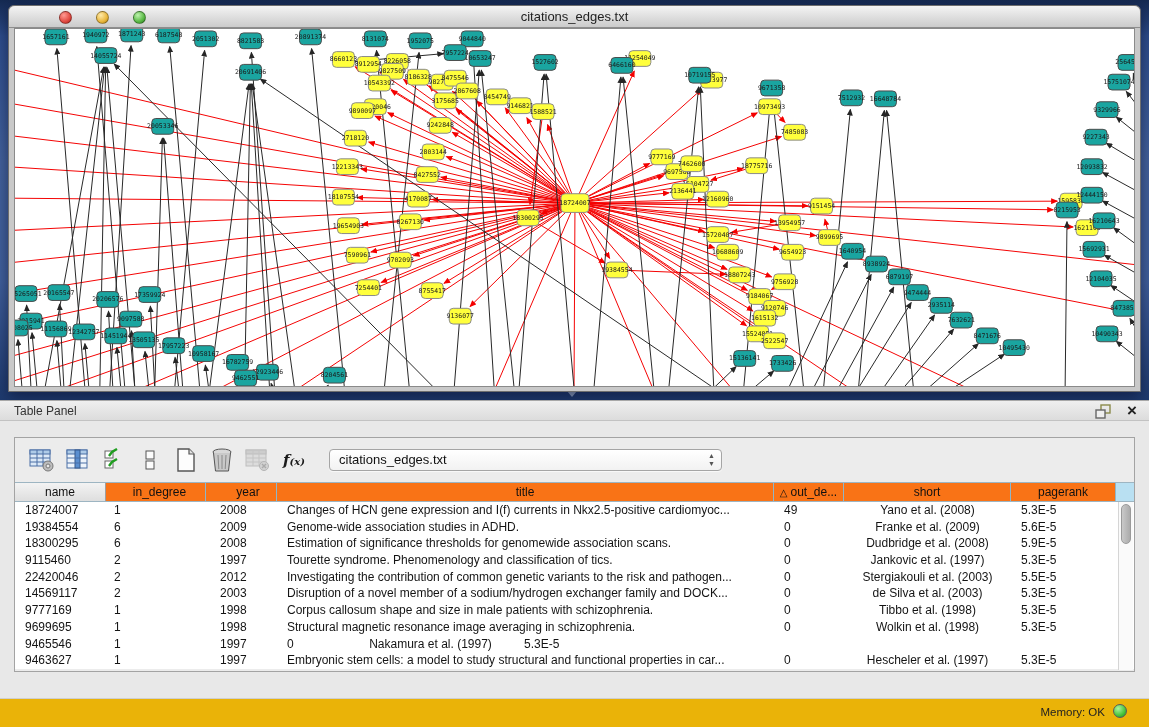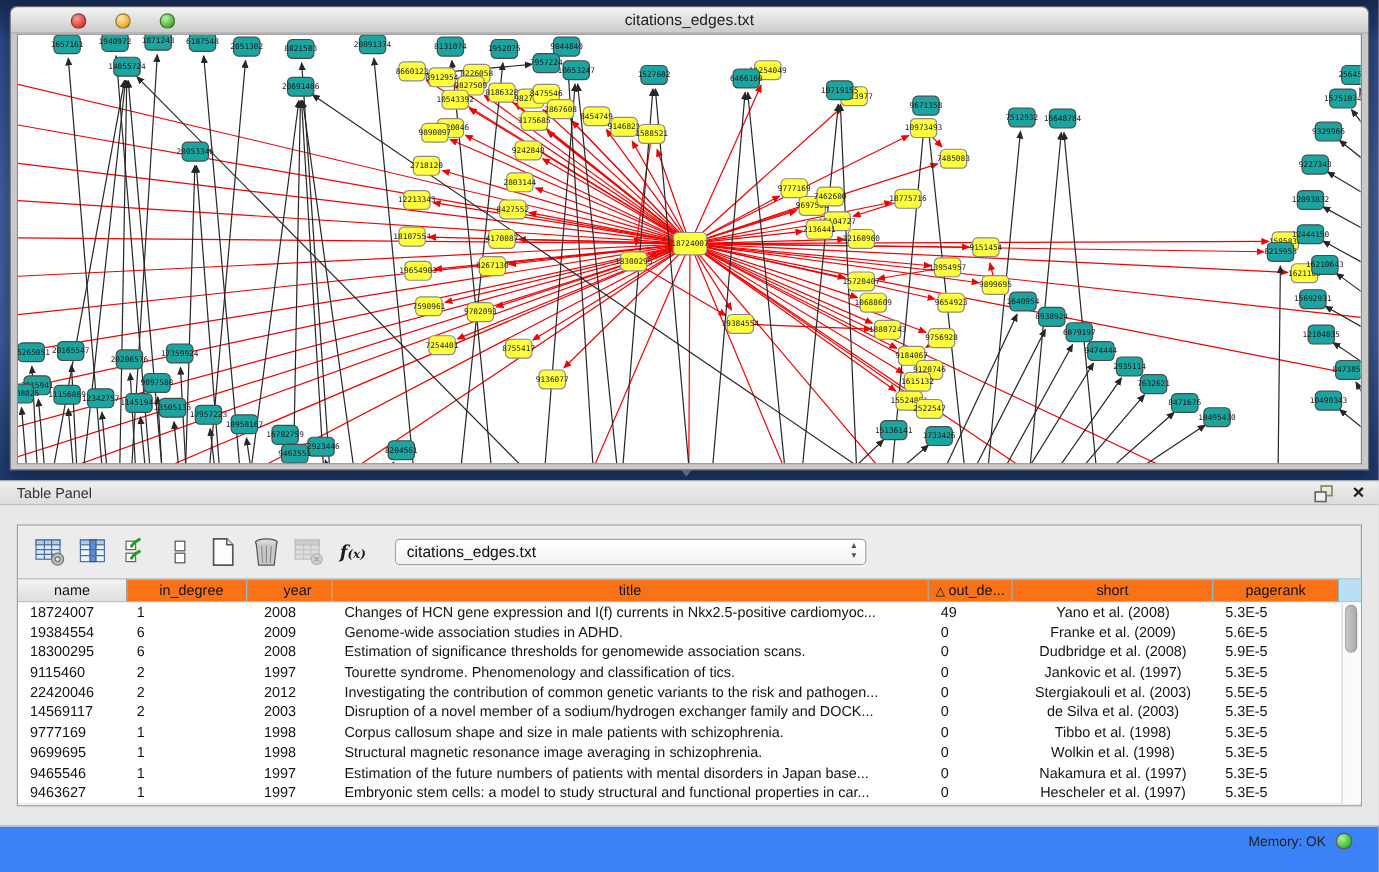--- a/index.html
+++ b/index.html
@@ -133,22 +133,22 @@
     border-right:1px solid #b5b5b5; background:#fdfdfd;
   }
   .seg .tab:last-child { border-right:none; }
   .seg .tab.sel {
     background: linear-gradient(#8d8d8d,#6e6e6e); color:#f4f4f4;
     box-shadow: inset 0 1px 3px rgba(0,0,0,.35);
   }
 
   
   .statusbar {
-    position:absolute; left:0; bottom:0; width:1149px; height:39px;
-    border-top:1px solid #cfcfcf; background:#3b82f6;
+    position:absolute; left:0; bottom:0; width:1149px; height:29px;
+    border-top:1px solid #cfcfcf; background:#eab308;
   }
   .statusbar .mem { position:absolute; right:44px; top:7px; font-size:11.5px; color:#222; }
   .statusbar .dot {
     position:absolute; right:22px; top:5px; width:14px; height:14px; border-radius:50%;
     background: radial-gradient(circle at 35% 30%, #aef59e, #47c43c 60%, #1f8c1a);
     border:1px solid #5a5a5a;
   }
 </style>
 </head>
 <body>
@@ -986,21 +986,20 @@
           <div class="td c-year">1998</div>
           <div class="td c-title">Structural magnetic resonance image averaging in schizophrenia.</div>
           <div class="td c-outdeg">0</div>
           <div class="td c-short">Wolkin et al. (1998)</div>
           <div class="td c-pagerank">5.3E-5</div>
         </div>
         <div class="tr">
           <div class="td c-name">9465546</div>
           <div class="td c-indeg">1</div>
           <div class="td c-year">1997</div>
-          <div class="td c-title">Estimation of the future numbers of patients with mental disorders in Japan base...</div>
           <div class="td c-outdeg">0</div>
           <div class="td c-short">Nakamura et al. (1997)</div>
           <div class="td c-pagerank">5.3E-5</div>
         </div>
         <div class="tr">
           <div class="td c-name">9463627</div>
           <div class="td c-indeg">1</div>
           <div class="td c-year">1997</div>
           <div class="td c-title">Embryonic stem cells: a model to study structural and functional properties in car...</div>
           <div class="td c-outdeg">0</div>

